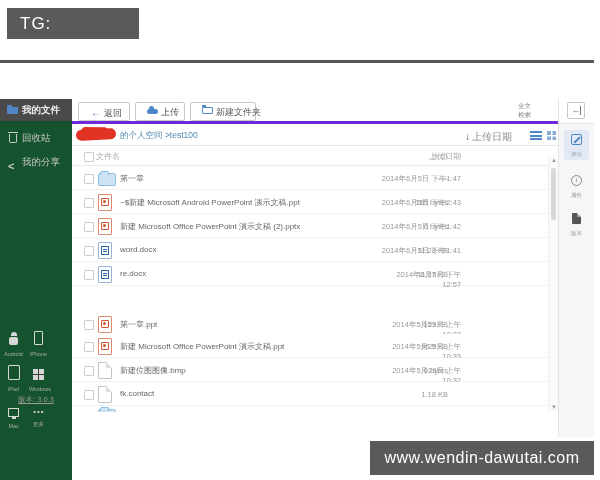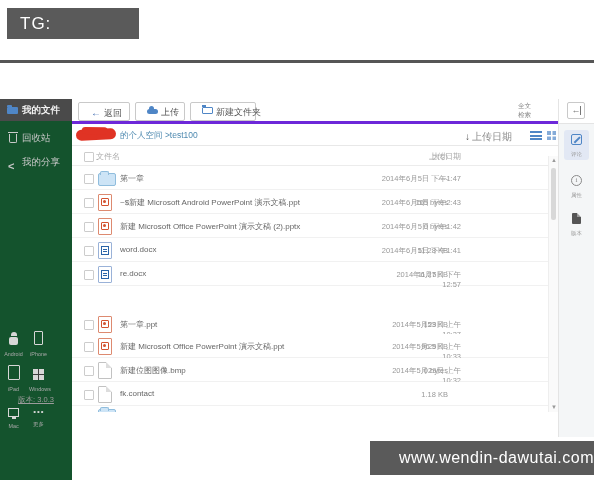--- a/index.html
+++ b/index.html
@@ -3,21 +3,21 @@
 <meta charset="utf-8">
 <style>
   html,body{margin:0;padding:0;background:#fff;}
   .screen{position:relative;width:600px;height:480px;background:#fff;overflow:hidden;
           font-family:"Liberation Sans",sans-serif;-webkit-font-smoothing:antialiased;}
 
   
   .tg-box{position:absolute;left:7px;top:8px;width:132px;height:31px;background:#5a5a5a;
           color:#fff;font-size:17px;line-height:31px;padding-left:13px;box-sizing:border-box;letter-spacing:1px;}
   .watermark{position:absolute;left:370px;top:441px;width:224px;height:34px;background:#5a5a5a;
-          color:#fff;font-size:16px;line-height:34px;text-align:right;letter-spacing:.5px;}
+          color:#fff;font-size:16px;line-height:34px;text-align:center;letter-spacing:.5px;}
 
   
   .app{position:absolute;left:0;top:60px;width:594px;height:377px;background:#fff;}
   .app-topline{position:absolute;left:0;top:0;width:594px;height:3px;background:#565656;}
   .hdr{position:absolute;left:0;top:3px;width:594px;height:36px;background:#3c69b0;}
 
   
   .cloud-logo{position:absolute;left:7px;top:18px;width:18px;height:8px;background:#fff;border-radius:5px;}
   .cloud-logo::before{content:"";position:absolute;left:3px;top:-5px;width:8px;height:8px;border-radius:50%;background:#fff;}
   .cloud-logo::after{content:"";position:absolute;left:10px;top:-3px;width:6px;height:6px;border-radius:50%;background:#fff;}

